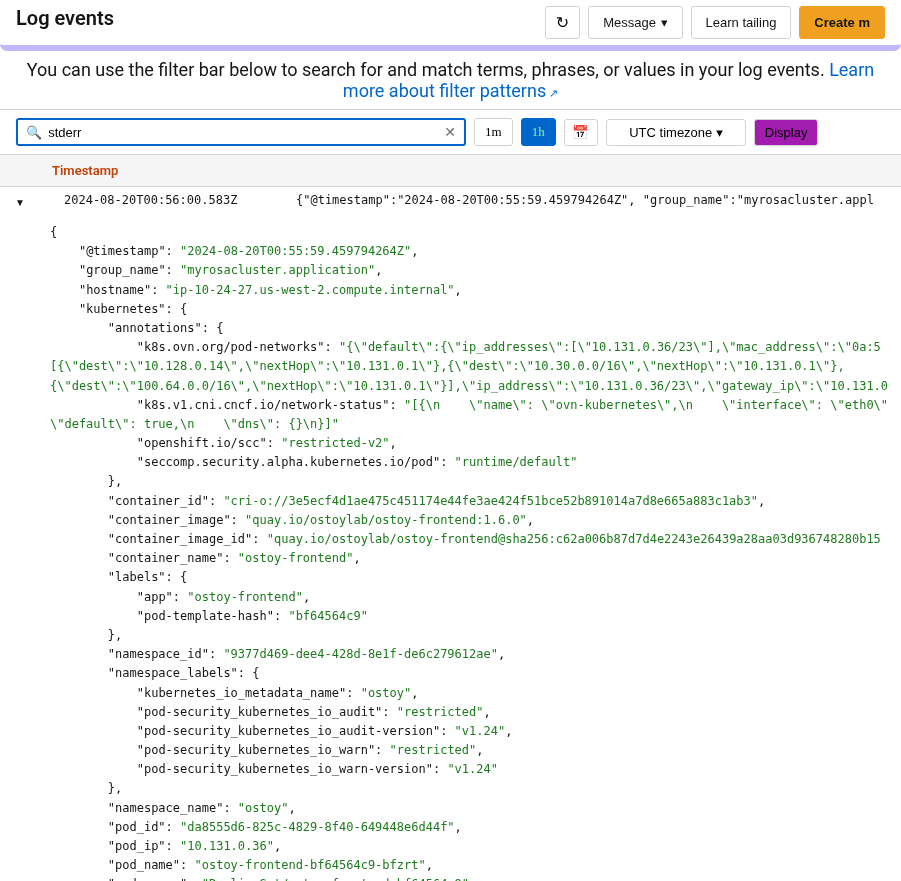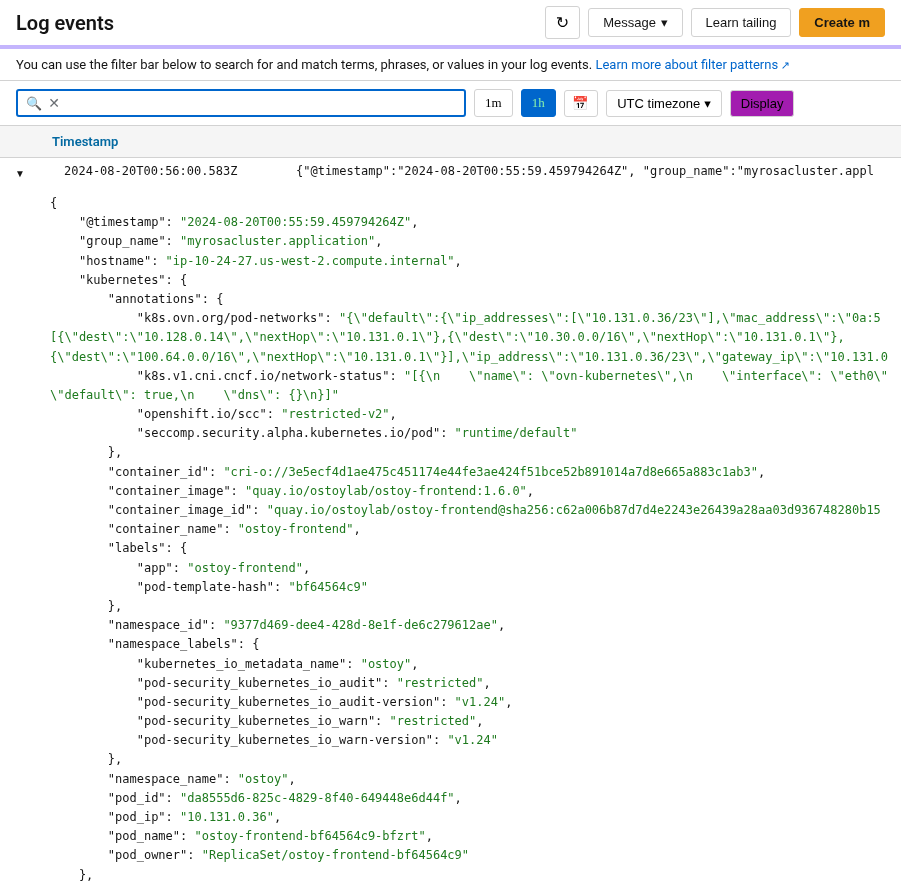--- a/index.html
+++ b/index.html
@@ -5,24 +5,24 @@
     * { box-sizing: border-box; margin: 0; padding: 0; }
     body {
       font-family: -apple-system, BlinkMacSystemFont, "Segoe UI", Roboto, sans-serif;
       font-size: 13px;
       background: #fff;
       color: #151515;
     }
 
     .top-bar {
       display: flex;
-      align-items: center;
       padding: 6px 16px;
-      border-bottom: 4px solid #c4b5fd;
+      border-bottom: 6px solid #c4b5fd;
       gap: 8px;
+      border-radius: 7px;
     }
 
     .page-title {
       font-size: 20px;
       font-weight: 600;
       color: #151515;
       flex: 1;
     }
 
     .btn {
@@ -49,24 +49,25 @@
     }
 
     .btn-primary {
       background: #f0a020;
       border-color: #f0a020;
       color: #151515;
       font-weight: 600;
     }
 
     .info-bar {
-      padding: 8px 16px;
-      font-size: 13px;
+      padding: 8px 8px;
+      font-size: 18px;
       color: #151515;
       border-bottom: 1px solid #d2d2d2;
+      text-align: center;
     }
 
     .info-bar a {
       color: #0066cc;
       text-decoration: none;
     }
 
     .filter-bar {
       display: flex;
       align-items: center;
@@ -122,21 +123,21 @@
 
     .calendar-btn {
       padding: 5px 8px;
       border: 1px solid #d2d2d2;
       background: #fff;
       border-radius: 3px;
       cursor: pointer;
     }
 
     .timezone-btn {
-      padding: 5px 10px;
+      padding: 5px 22px;
       border: 1px solid #d2d2d2;
       background: #fff;
       border-radius: 3px;
       cursor: pointer;
       display: flex;
       align-items: center;
       gap: 4px;
       font-size: 13px;
     }
 
@@ -148,21 +149,21 @@
       cursor: pointer;
       font-size: 13px;
     }
 
     .table-header {
       display: grid;
       grid-template-columns: 40px 220px 1fr;
       padding: 8px 0;
       border-bottom: 1px solid #d2d2d2;
       font-weight: 600;
-      color: #0369a1;
+      color: #c2410c;
       font-size: 13px;
       background: #f5f5f5;
     }
 
     .table-header-cell {
       padding: 0 12px;
     }
 
     .log-row {
       border-bottom: 1px solid #ebebeb;
@@ -237,20 +238,21 @@
 <div class="info-bar">
   <span>You can use the filter bar below to search for and match terms, phrases, or values in your log events.</span>
   <a href="#">
     <span>Learn more about filter patterns</span><span class="external-link"></span>
   </a>
 </div>
 
 <div class="filter-bar">
   <div class="search-container">
     <span class="search-icon">🔍</span>
+    <input class="search-input" type="text" value="stderr" style="">
     <span class="clear-icon">✕</span>
   </div>
   <button class="time-btn">1m</button>
   <button class="time-btn active">1h</button>
   <button class="calendar-btn">
     <span>📅</span>
   </button>
   <button class="timezone-btn">
     <span>UTC timezone</span>
     <span>▾</span>

